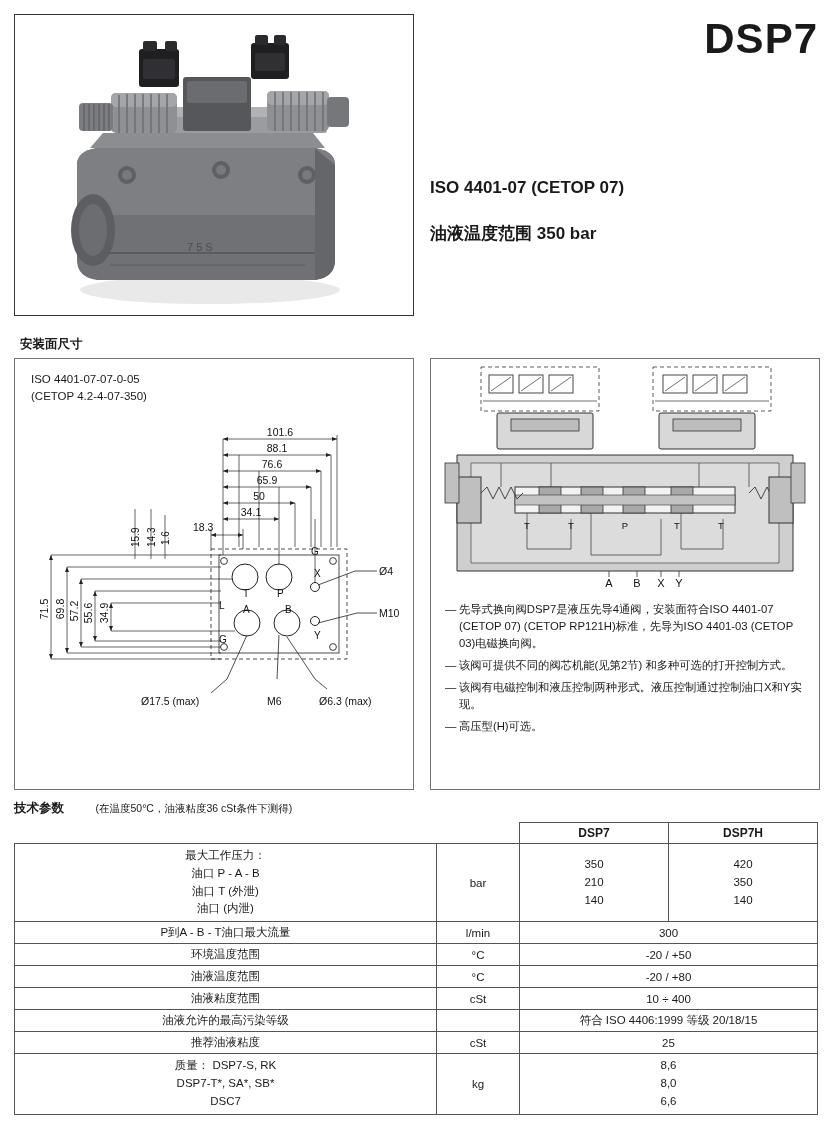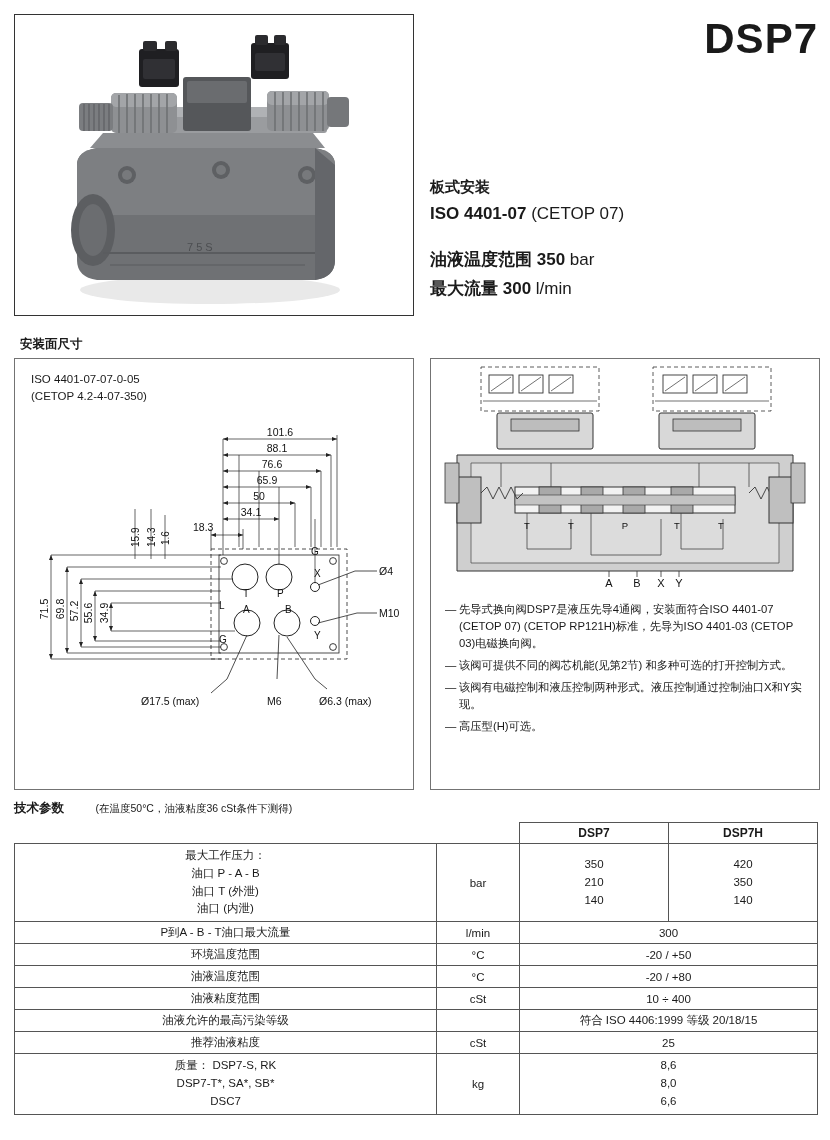--- a/index.html
+++ b/index.html
@@ -21,21 +21,21 @@
   .photo{position:absolute;inset:0;background:#fff;}
 
   .title-block{position:absolute;left:430px;top:18px;width:388px;text-align:right;}
   .title-main{font-size:42px;font-weight:bold;letter-spacing:1px;line-height:1;}
   .title-sub{font-size:17px;font-weight:bold;margin-top:8px;}
 
   .spec-block{position:absolute;left:430px;top:178px;width:388px;}
   .spec-line{font-size:15px;margin-bottom:7px;}
   .spec-line b{font-weight:bold;}
   .spec-big{font-size:17px;font-weight:bold;margin-bottom:6px;}
-  .spec-big .light{font-weight:normal;}
+  .spec-big .light{font-weight:bold;}
 
   
   .sec-label{position:absolute;font-size:12.5px;font-weight:bold;}
   .sec-note{font-weight:normal;font-size:10.5px;padding-left:28px;}
 
   
   .draw-box{
     position:absolute;border:1px solid #737373;background:#fff;
   }
   #dim-box{left:14px;top:358px;width:398px;height:430px;}
@@ -152,34 +152,28 @@
 
       <path d="M300 133 L320 150 L320 245 Q320 262 300 265 Z" fill="#64666a"></path>
     </svg>
   </div>
 
   <div class="title-block">
     <div class="title-main">DSP7</div>
   </div>
 
   <div class="spec-block">
-    <div class="spec-line"><b>板式安装</b></div>
     <div class="spec-big" style="margin-bottom:24px;">
       <span>ISO 4401-07</span>
       <span class="light">(CETOP 07)</span>
     </div>
     <div class="spec-big">
       <span>油液温度范围</span>
       <span>350</span>
       <span class="light">bar</span>
-    </div>
-    <div class="spec-big">
-      <span>最大流量</span>
-      <span>300</span>
-      <span class="light">l/min</span>
     </div>
   </div>
 
   <div class="sec-label" style="left:20px;top:336px;">安装面尺寸</div>
 
   <div class="draw-box" id="dim-box">
     <div class="iso-txt">
       <div>ISO 4401-07-07-0-05</div>
       <div>(CETOP 4.2-4-07-350)</div>
     </div>

